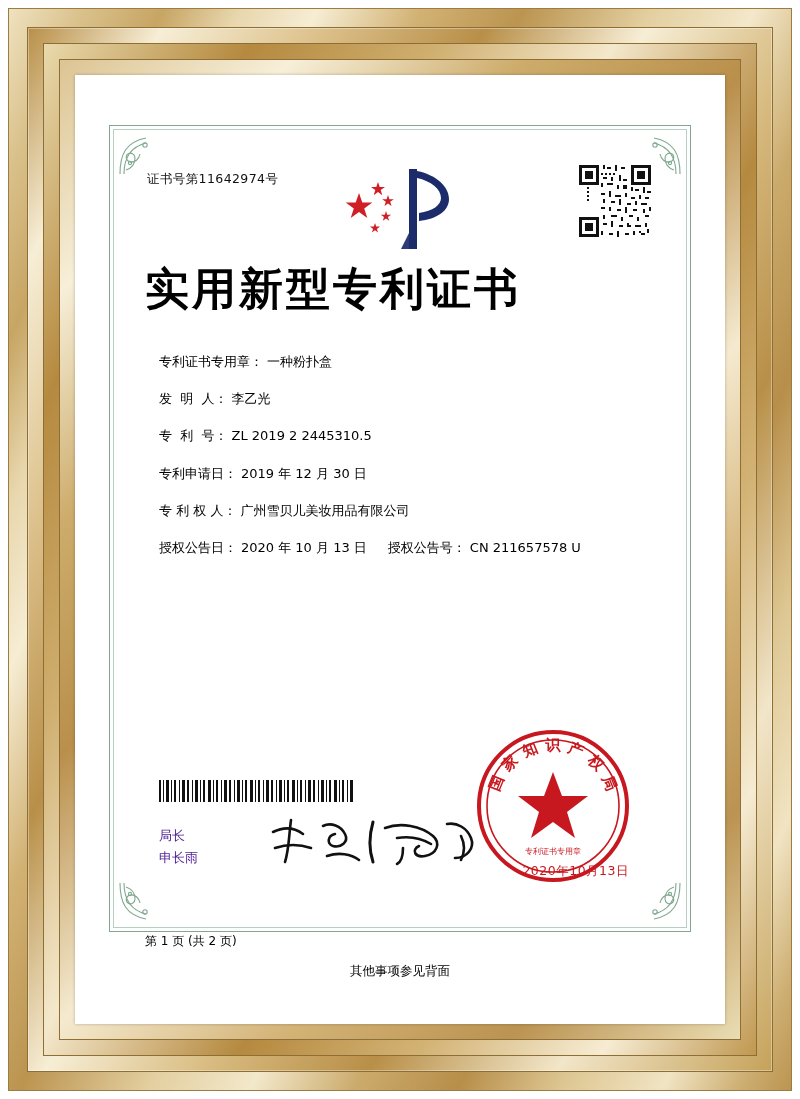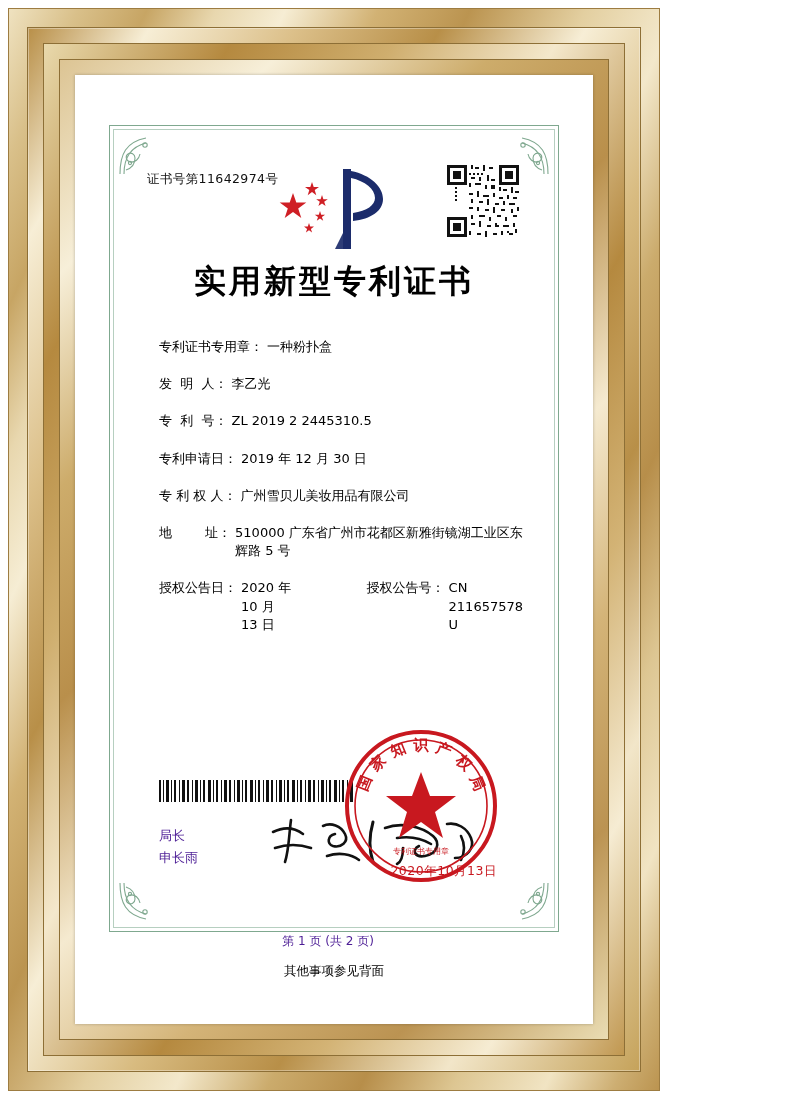--- a/index.html
+++ b/index.html
@@ -12,21 +12,21 @@
     height: 1099px;
     font-family: "DejaVu Sans", "Liberation Sans", sans-serif;
     overflow: hidden;
   }
 
   
   .frame-outer {
     position: absolute;
     left: 8px;
     top: 8px;
-    width: 652px;
+    width: 784px;
     height: 1083px;
     box-sizing: border-box;
     background:
       linear-gradient(115deg,
         #efe2c0 0%, #d9c08a 6%, #c7a564 12%, #e8d7ae 18%,
         #f6edd4 24%, #d2b274 32%, #bb9450 40%, #e3cfa0 50%,
         #f3e8cb 58%, #cbab6c 66%, #b78e4a 74%, #ddc692 82%,
         #f1e4c3 90%, #cdae72 96%, #bb9450 100%);
     border: 1px solid #9d7c41;
   }
@@ -134,22 +134,22 @@
   .qr {
     position: absolute;
     right: 2px;
     top: -8px;
     width: 76px;
     height: 76px;
   }
 
   .title {
     margin-top: 72px;
-    text-align: center;
-    font-size: 32px;
+    text-align: left;
+    font-size: 44px;
     font-weight: bold;
     letter-spacing: 3px;
     color: #000;
     font-family: "DejaVu Sans", "Liberation Sans", sans-serif;
   }
 
   .fields {
     margin-top: 34px;
     padding-left: 14px;
     font-size: 13px;
@@ -162,21 +162,21 @@
     line-height: 1.4;
   }
   .f-label {
     white-space: pre;
     flex: 0 0 auto;
   }
   .f-value {
     margin-left: 4px;
   }
   .field-row .f-label2 {
-    margin-left: 72px;
+    margin-left: 21px;
     white-space: pre;
   }
 
   .paragraphs {
     margin-top: 24px;
     padding: 0 14px 0 14px;
     font-size: 12.5px;
     line-height: 2.0;
     color: #000;
     text-align: justify;
@@ -226,23 +226,23 @@
     color: #c8181f;
     letter-spacing: 0.5px;
     margin-left: 16px;
   }
 
   .page-no {
     position: absolute;
     left: 0;
     right: 12px;
     bottom: -36px;
-    text-align: center;
+    text-align: left;
     font-size: 12px;
-    color: #4c1d95;
+    color: #000000;
   }
 
   .footer-note {
     position: absolute;
     left: 0;
     right: 0;
     bottom: 44px;
     text-align: center;
     font-size: 12.5px;
     color: #000;
@@ -424,24 +424,20 @@
         </div>
         <div class="field-row">
           <span class="f-label">专利申请日：</span>
           <span class="f-value">2019 年 12 月 30 日</span>
         </div>
         <div class="field-row">
           <span class="f-label">专 利 权 人：</span>
           <span class="f-value">广州雪贝儿美妆用品有限公司</span>
         </div>
         <div class="field-row">
-          <span class="f-label">地        址：</span>
-          <span class="f-value">510000 广东省广州市花都区新雅街镜湖工业区东辉路 5 号</span>
-        </div>
-        <div class="field-row">
           <span class="f-label">授权公告日：</span>
           <span class="f-value">2020 年 10 月 13 日</span>
           <span class="f-label2">授权公告号：</span>
           <span class="f-value">CN 211657578 U</span>
         </div>
       </div>
 
 
       <div class="barcode">
         <svg viewBox="0 0 196 22" shape-rendering="crispEdges">

